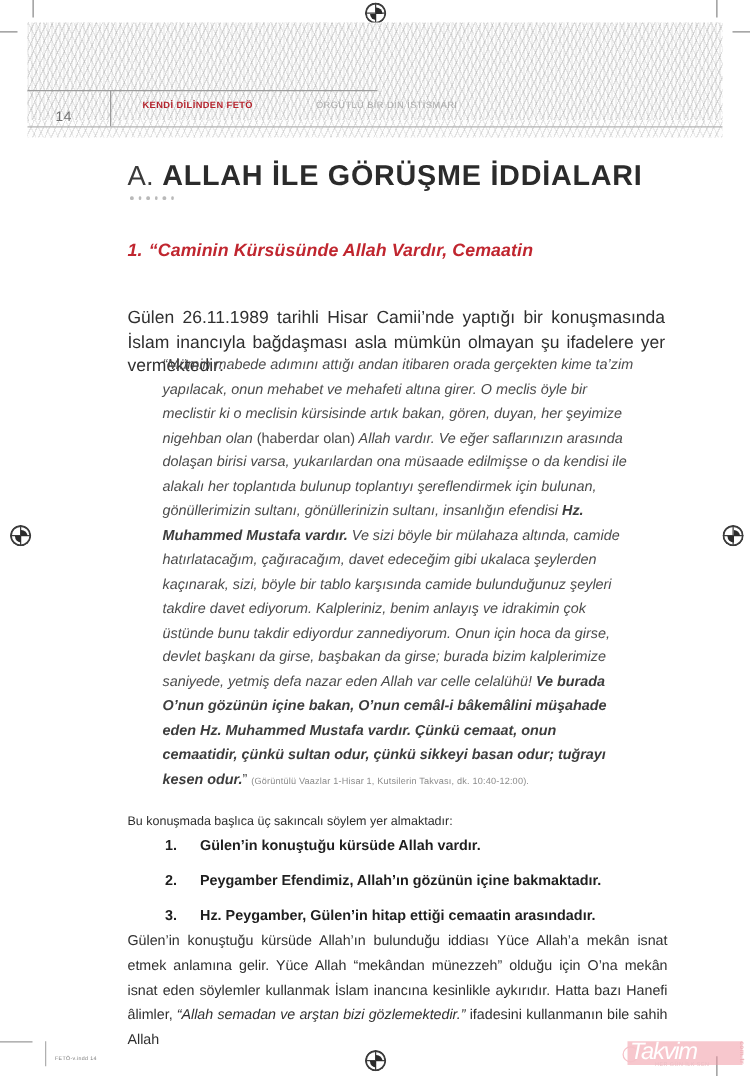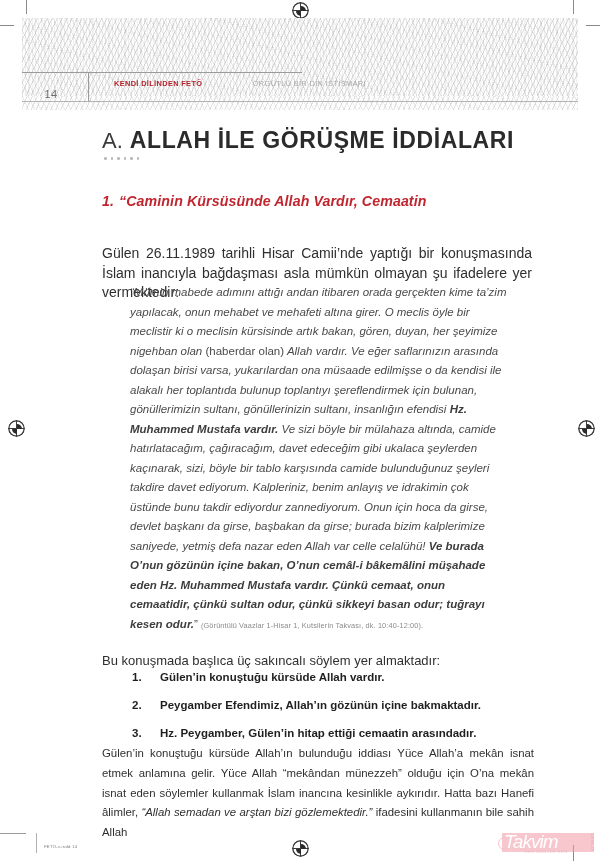--- a/index.html
+++ b/index.html
@@ -103,21 +103,21 @@
     font-style:italic;text-align:left;
   }
   .quote b{font-weight:bold;font-style:italic;color:#3d3d3d;}
   .quote .roman{font-style:normal;}
   .cite{
     font-style:normal;font-size:7.3px;color:#8b8b8b;letter-spacing:.15px;
   }
 
   .p-lead{
     position:absolute;top:638px;left:0;width:430px;
-    font-size:13px;line-height:19.5px;color:#2f2f2f;
+    font-size:10px;line-height:19.5px;color:#2f2f2f;
   }
 
   ol.claims{
     position:absolute;top:668px;left:30px;width:400px;
     margin:0;padding:0;list-style:none;
   }
   ol.claims li{
     font-size:11.5px;line-height:19.5px;color:#1f1f1f;font-weight:bold;
     margin-bottom:8.5px;display:flex;
   }

